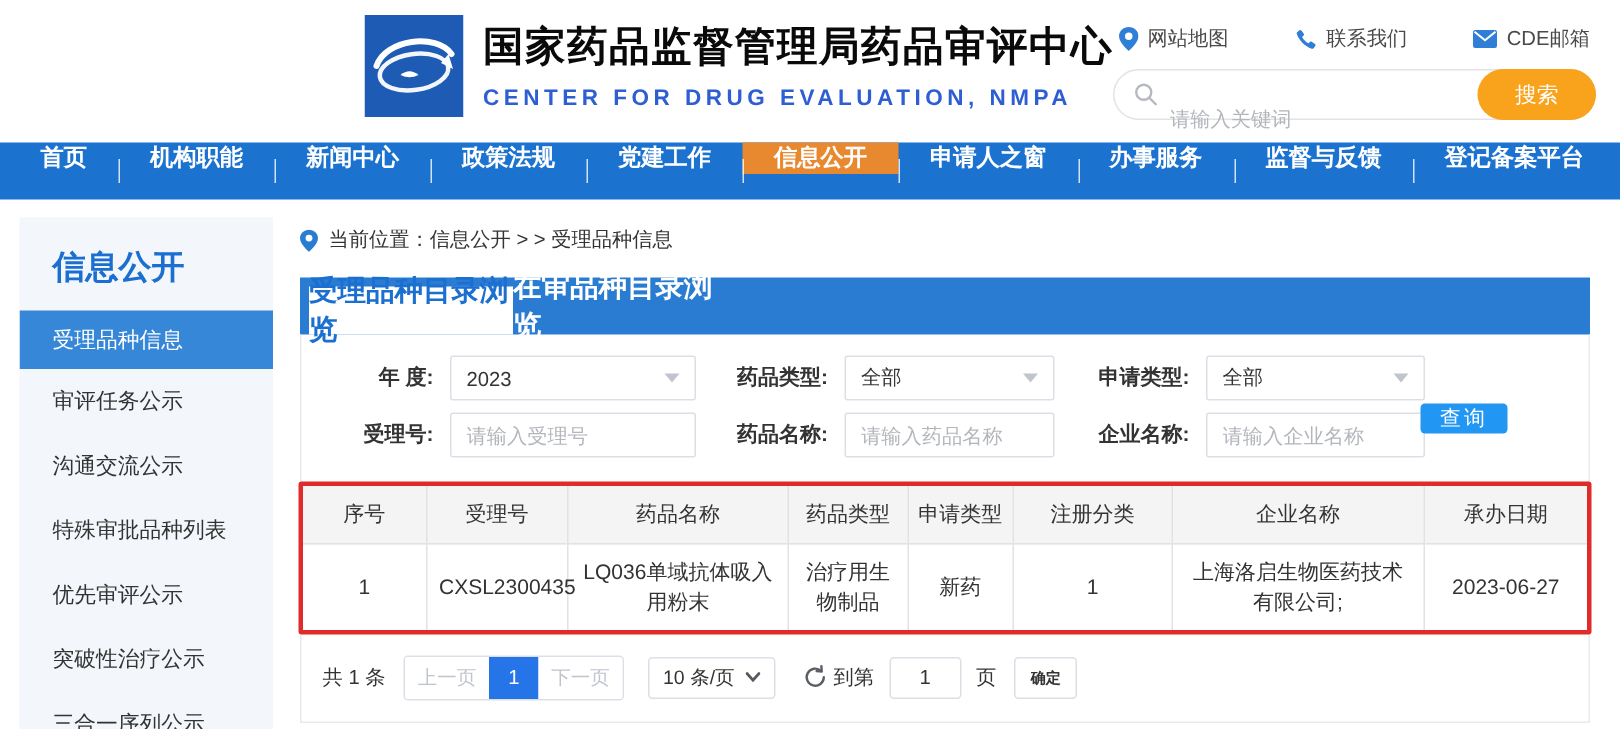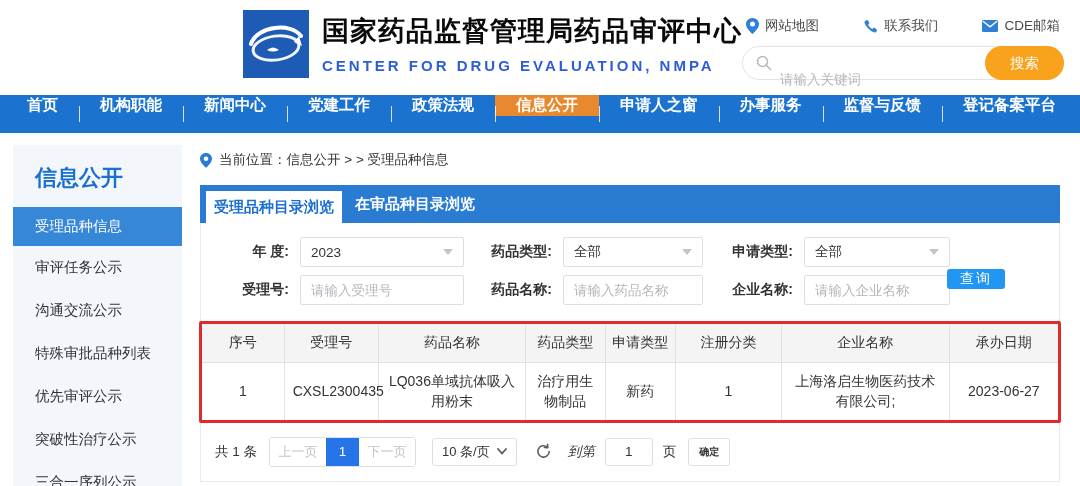--- a/index.html
+++ b/index.html
@@ -29,21 +29,21 @@
   
   .main { display:flex; padding-top:12px; }
   .sidebar { margin-left:13px; width:169px; height:341px; background:#f3f6fa; padding-top:18px; overflow:hidden; flex:0 0 169px; }
   .sidebar-title { color:#1a6fd0; font-size:22px; font-weight:bold; padding:0 0 14px 22px; }
   .side-item { font-size:14.5px; color:#333; padding:12px 0 12px 22px; cursor:pointer; }
   .side-item.active { background:#3787d8; color:#fff; padding:10px 0 10px 22px; }
   .content { margin-left:18px; width:860px; }
   .breadcrumb { display:flex; align-items:center; gap:7px; font-size:13.5px; color:#333; margin:6px 0 16px; }
   
   .tabbar { height:38px; background:#2a7cd3; display:flex; padding-left:6px; }
-  .tab { width:146px; display:flex; align-items:center; justify-content:center; color:#fff; font-size:15px; font-weight:bold; cursor:pointer; }
+  .tab { width:146px; display:flex; align-items:center; justify-content:center; color:#fff; font-size:19px; font-weight:bold; cursor:pointer; }
   .tab.active { background:#fff; color:#1a6fd0; margin-top:6px; height:32px; width:136px; }
   
   .panel { border:1px solid #e8eaed; border-top:none; padding:12px 0 14px; position:relative; }
   .filters { position:relative; padding:2px 14px 4px; }
   .f-row { display:flex; align-items:center; margin-bottom:8px; }
   .f-label { font-weight:bold; color:#333; font-size:14px; width:74px; text-align:right; margin-right:11px; white-space:pre; }
   .f-field { height:30px; border:1px solid #dcdfe6; border-radius:2px; background:#fff; display:flex; align-items:center; padding:0 10px; font-size:13.5px; color:#333; cursor:pointer; }
   .f-field .val { flex:1; }
   .caret { width:0; height:0; border-left:5px solid transparent; border-right:5px solid transparent; border-top:6px solid #c0c4cc; margin-left:6px; }
   .f-input { height:30px; border:1px solid #dcdfe6; border-radius:2px; padding:0 10px; font-size:13.5px; color:#333; outline:none; font-family:inherit; }
@@ -59,21 +59,21 @@
   tr > *:first-child { border-left:none; } tr > *:last-child { border-right:none; }
   thead tr > * { border-top:none; } tbody tr:last-child > * { border-bottom:none; }
   
   .pagination { display:flex; align-items:center; padding:14px 14px 0; font-size:13.5px; color:#333; }
   .total { margin-right:12px; }
   .pager { display:flex; border:1px solid #dcdfe6; border-radius:3px; overflow:hidden; }
   .pg-btn { width:56px; height:28px; display:flex; align-items:center; justify-content:center; color:#c0c4cc; background:#fff; font-size:13px; cursor:pointer; }
   .pg-cur { width:33px; height:28px; display:flex; align-items:center; justify-content:center; background:#2575e8; color:#fff; font-size:13.5px; cursor:pointer; }
   .size-select { margin-left:16px; height:28px; border:1px solid #dcdfe6; border-radius:3px; display:flex; align-items:center; padding:0 9px; gap:7px; font-size:13px; color:#333; cursor:pointer; }
   .refresh { margin-left:18px; cursor:pointer; display:flex; align-items:center; }
-  .goto-label { margin-left:16px;font-style:italic; }
+  .goto-label { margin-left:4px; }
   .goto-input { margin-left:10px; width:48px; height:28px; border:1px solid #dcdfe6; border-radius:3px; text-align:center; font-size:13.5px; color:#333; outline:none; font-family:inherit; }
   .goto-suffix { margin-left:10px; }
   .confirm-btn { margin-left:12px; height:28px; width:42px; border:1px solid #dcdfe6; border-radius:3px; background:#fff; font-size:10px; font-weight:bold; color:#333; cursor:pointer; font-family:inherit; }
 </style>
 </head>
 <body>
 
 <div class="page">
 
   <header class="site-header">
@@ -120,22 +120,22 @@
         <input type="text" placeholder="请输入关键词" style="">
         <button class="search-btn">搜索</button>
       </div>
     </div>
   </header>
 
   <nav class="main-nav">
     <div class="nav-item">首页</div>
     <div class="nav-item">机构职能</div>
     <div class="nav-item">新闻中心</div>
+    <div class="nav-item">政策法规</div>
     <div class="nav-item">党建工作</div>
-    <div class="nav-item">政策法规</div>
     <div class="nav-item active">信息公开</div>
     <div class="nav-item">申请人之窗</div>
     <div class="nav-item">办事服务</div>
     <div class="nav-item">监督与反馈</div>
     <div class="nav-item">登记备案平台</div>
   </nav>
 
   <div class="main">
 
     <aside class="sidebar">

